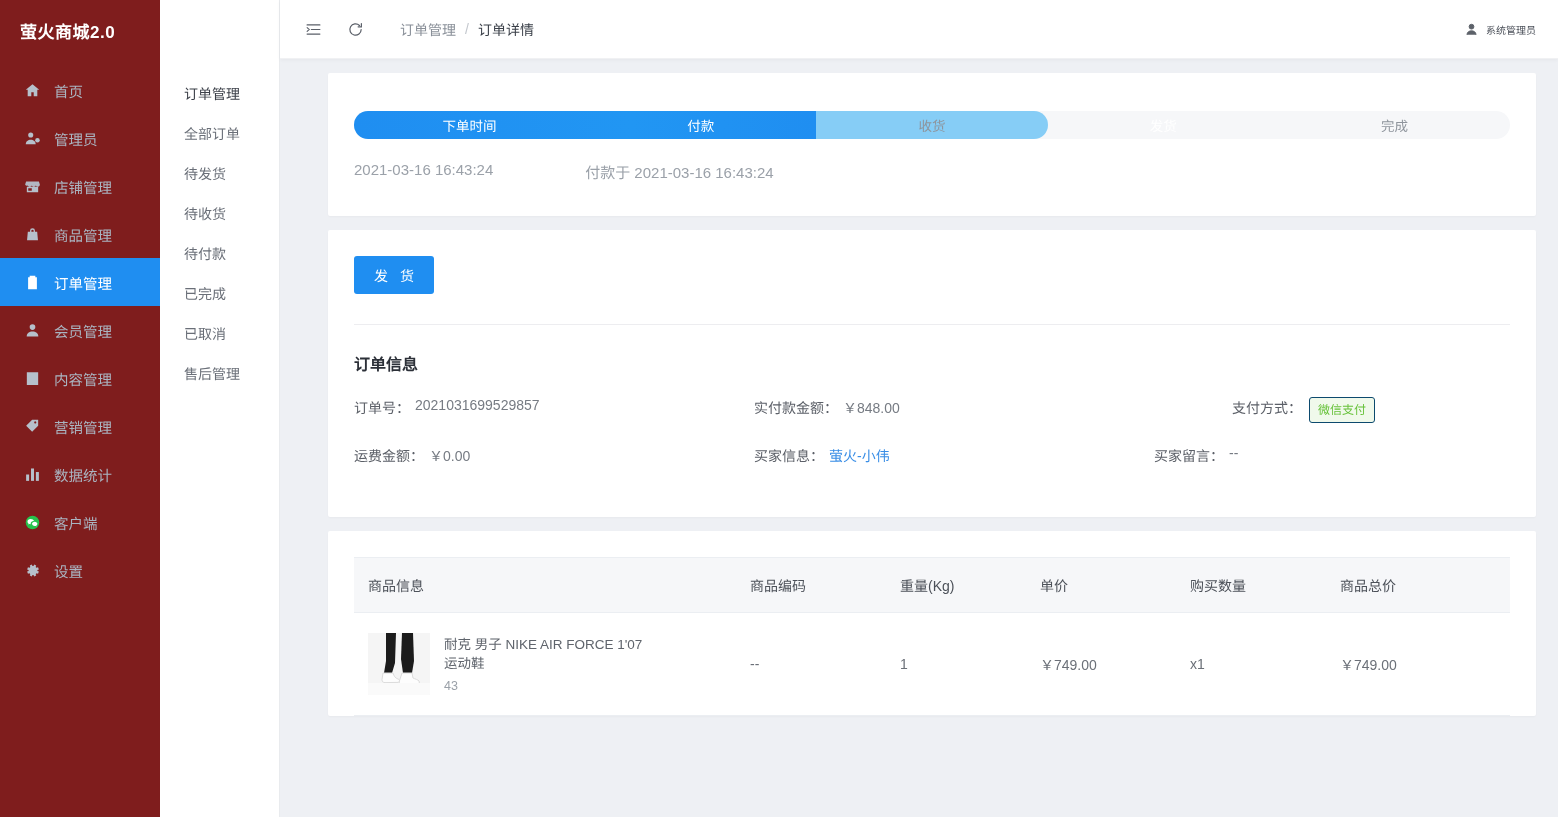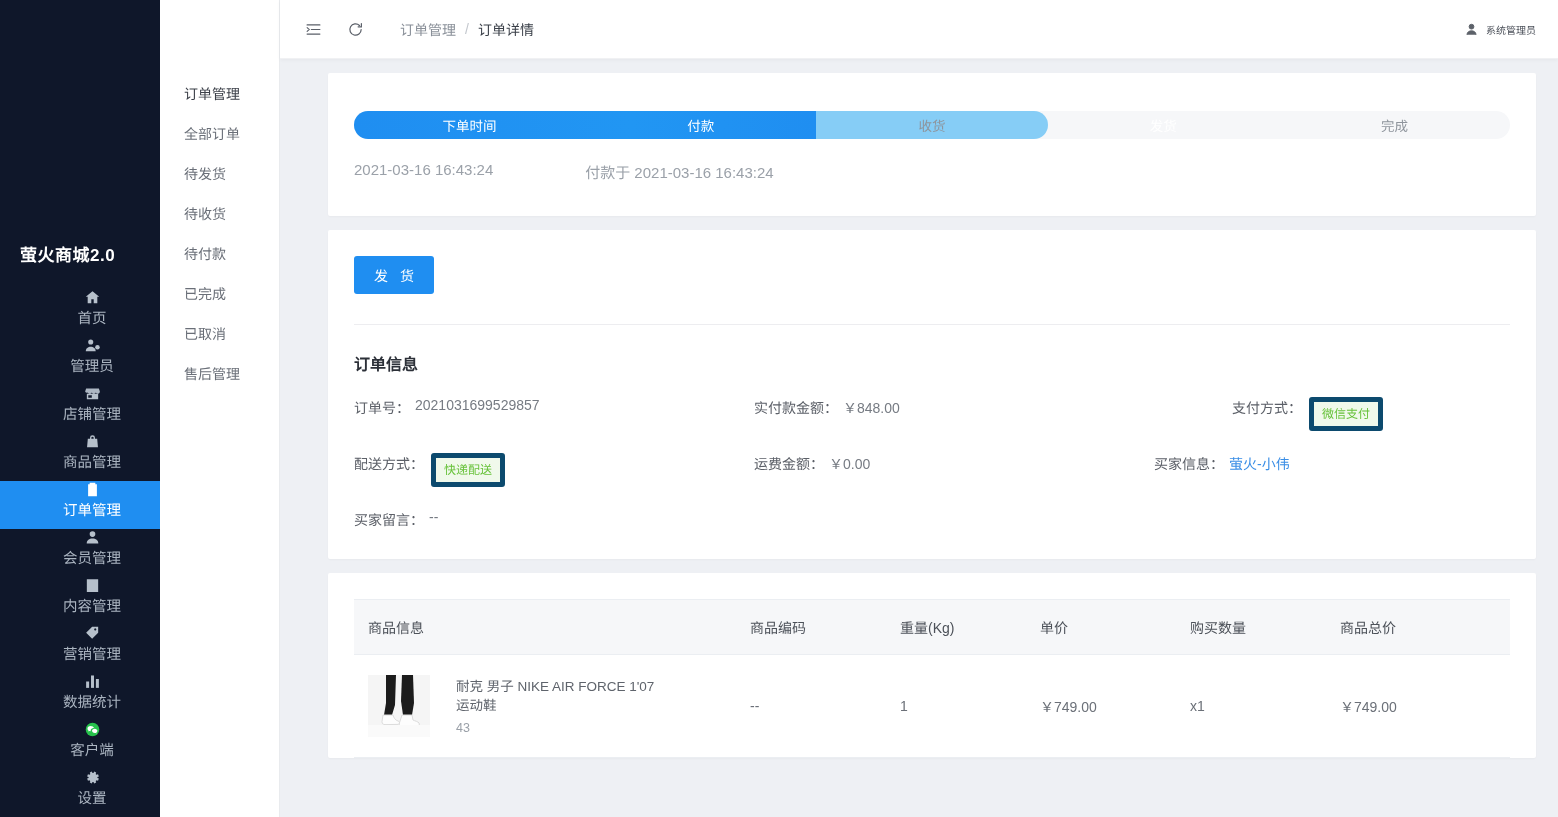--- a/index.html
+++ b/index.html
@@ -9,37 +9,36 @@
     font-family: "Liberation Sans", "DejaVu Sans", sans-serif;
     background: #eef0f4;
     overflow: hidden;
     -webkit-font-smoothing: antialiased;
   }
   .app { display: flex; width: 1558px; height: 817px; }
 
   
   .sidebar {
     width: 160px; min-width: 160px; height: 817px;
-    background: #0f172a;
+    background: #7f1d1d;
     color: #9aa7b5;
     display: flex; flex-direction: column;
     overflow: hidden;
-    justify-content: flex-end;
   }
   .brand {
     height: 60px; display: flex; align-items: center;
     padding-left: 20px;
     color: #ffffff; font-size: 17px; font-weight: bold;
     letter-spacing: .5px;
   }
   .nav { display: flex; flex-direction: column; padding-top: 6px; }
   .nav-item {
     height: 48px; display: flex; align-items: center;
-    padding-left: 24px; 
-    font-size: 14.5px; color: #aab4c0; cursor: pointer; flex-direction: column;
+    padding-left: 24px; gap: 13px;
+    font-size: 14.5px; color: #aab4c0; cursor: pointer;
   }
   .nav-item.active { background: #1f8ef1; color: #ffffff; }
   .nav-item .ico { width: 17px; height: 17px; display: inline-flex; align-items: center; justify-content: center; flex: 0 0 17px; }
   .nav-item .ico svg { width: 17px; height: 17px; display: block; fill: #b6c0cb; }
   .nav-item.active .ico svg { fill: #ffffff; }
 
   
   .submenu {
     width: 120px; min-width: 120px; height: 817px;
     background: #ffffff;
@@ -139,42 +138,42 @@
   .info-cell { display: flex; font-size: 14px; color: #5b6views; }
   .info-cell { color: #5c6068; }
   .info-cell .lbl { color: #5c6068; }
   .info-cell .val { color: #767b83; margin-left: 5px; }
   .info-cell .val.link { color: #3a8ee6; cursor: pointer; }
   .tag {
     display: inline-block; margin-left: 7px;
     font-size: 12px; line-height: 1;
     padding: 6px 8px; border-radius: 3px;
   }
-  .tag-green { color: #67c23a; background: #f0f9eb; border: 5px solid #0c4a6e; }
+  .tag-green { color: #67c23a; background: #f0f9eb; border: 1px solid #0c4a6e; }
   .tag-gray { color: #909399; background: #f4f4f5; border: 1px solid #d3d4d6; }
   .col3 { padding-left: 78px; }
 
   
   .card-goods { padding: 26px 26px 0 26px; }
   .tbl { width: 100%; border-collapse: collapse; }
   .tbl th {
     background: #f6f7f9;
     text-align: left;
     font-size: 14px; font-weight: normal; color: #4c5159;
     padding: 17px 0 17px 0;
     border-bottom: 1px solid #ebeef2;
     border-top: 1px solid #ebeef2;
   }
   .tbl th:first-child, .tbl td:first-child { padding-left: 14px; }
   .tbl td {
     padding: 20px 0; font-size: 14px; color: #6b7078;
     border-bottom: 1px solid #ebeef2;
     vertical-align: middle;
   }
-  .prod { display: flex; align-items: flex-start; gap: 26px; }
+  .prod { display: flex; align-items: flex-start; gap: 14px; }
   .thumb {
     width: 62px; height: 62px; flex: 0 0 62px;
     background: #f3f3f3; overflow: hidden; border-radius: 1px;
   }
   .thumb svg { width: 62px; height: 62px; display: block; }
   .prod-text { padding-top: 2px; }
   .prod-name { font-size: 13.5px; color: #5d6views; color: #5f646c; line-height: 19px; max-width: 200px; }
   .prod-spec { font-size: 12.5px; color: #9aa0a8; margin-top: 6px; }
   .c-code { width: 150px; }
   .c-weight { width: 140px; }
@@ -385,24 +384,20 @@
             </div>
             <div class="info-cell">
               <span class="lbl">实付款金额：</span>
               <span class="val">￥848.00</span>
             </div>
             <div class="info-cell col3">
               <span class="lbl">支付方式：</span>
               <span class="tag tag-green">微信支付</span>
             </div>
 
-            <div class="info-cell">
-              <span class="lbl">配送方式：</span>
-              <span class="tag tag-green">快递配送</span>
-            </div>
             <div class="info-cell">
               <span class="lbl">运费金额：</span>
               <span class="val">￥0.00</span>
             </div>
 
             <div class="info-cell">
               <span class="lbl">买家信息：</span>
               <span class="val link">萤火-小伟</span>
             </div>
             <div class="info-cell">

